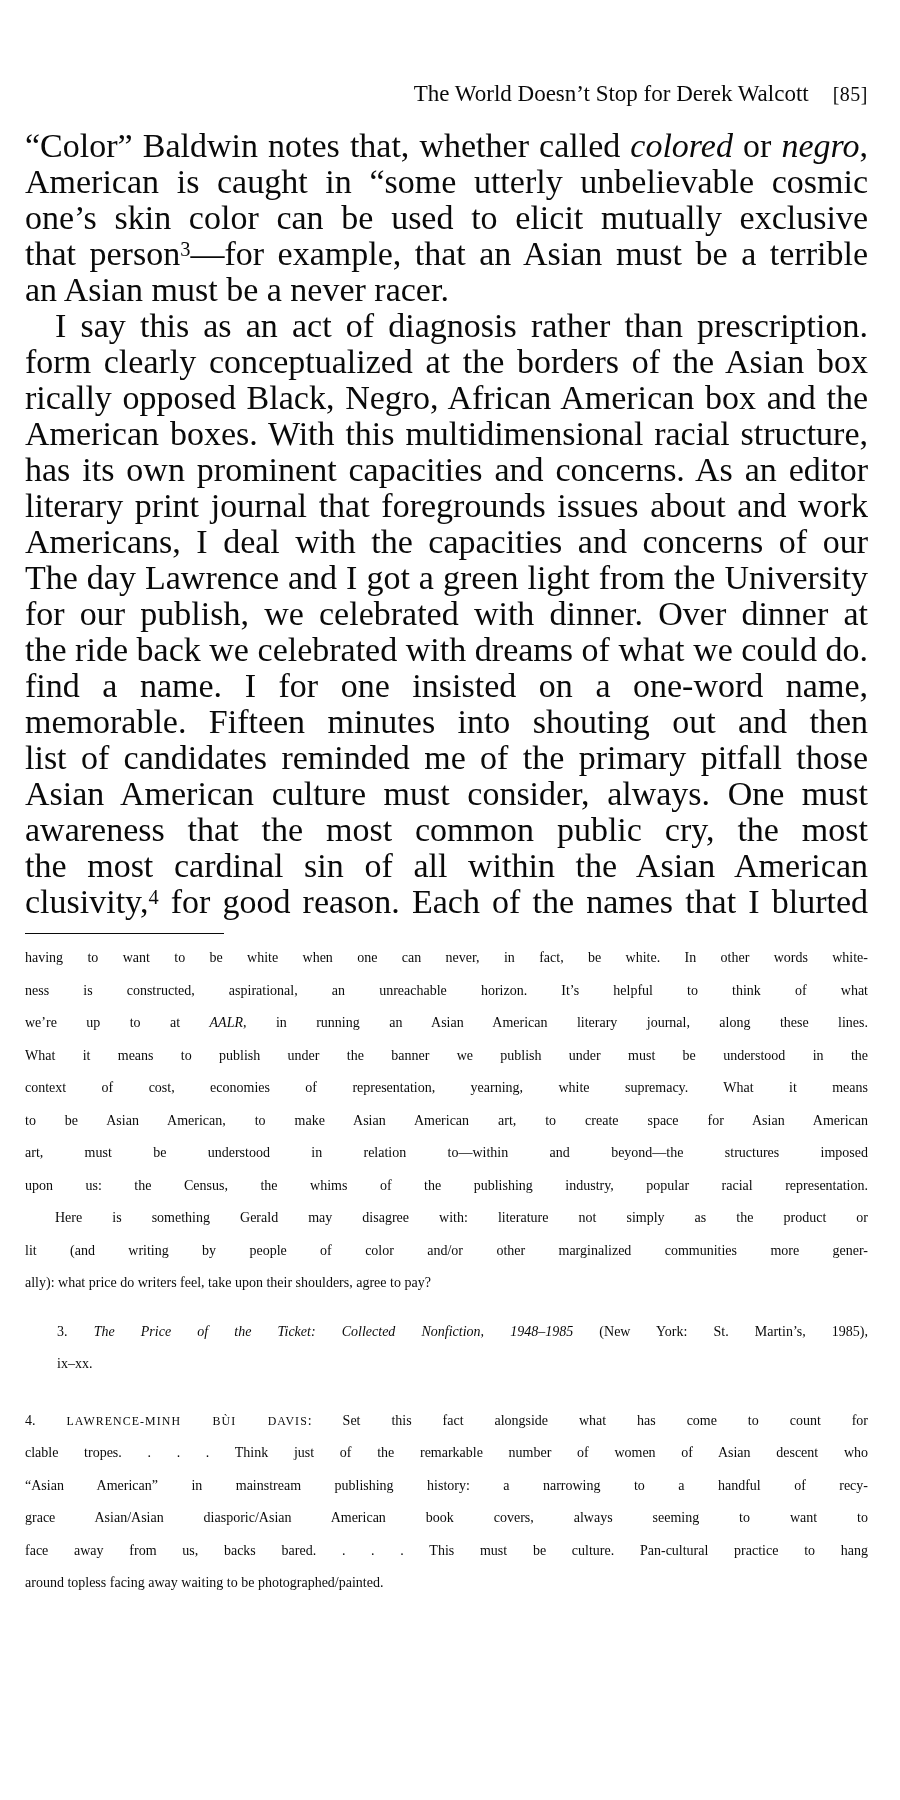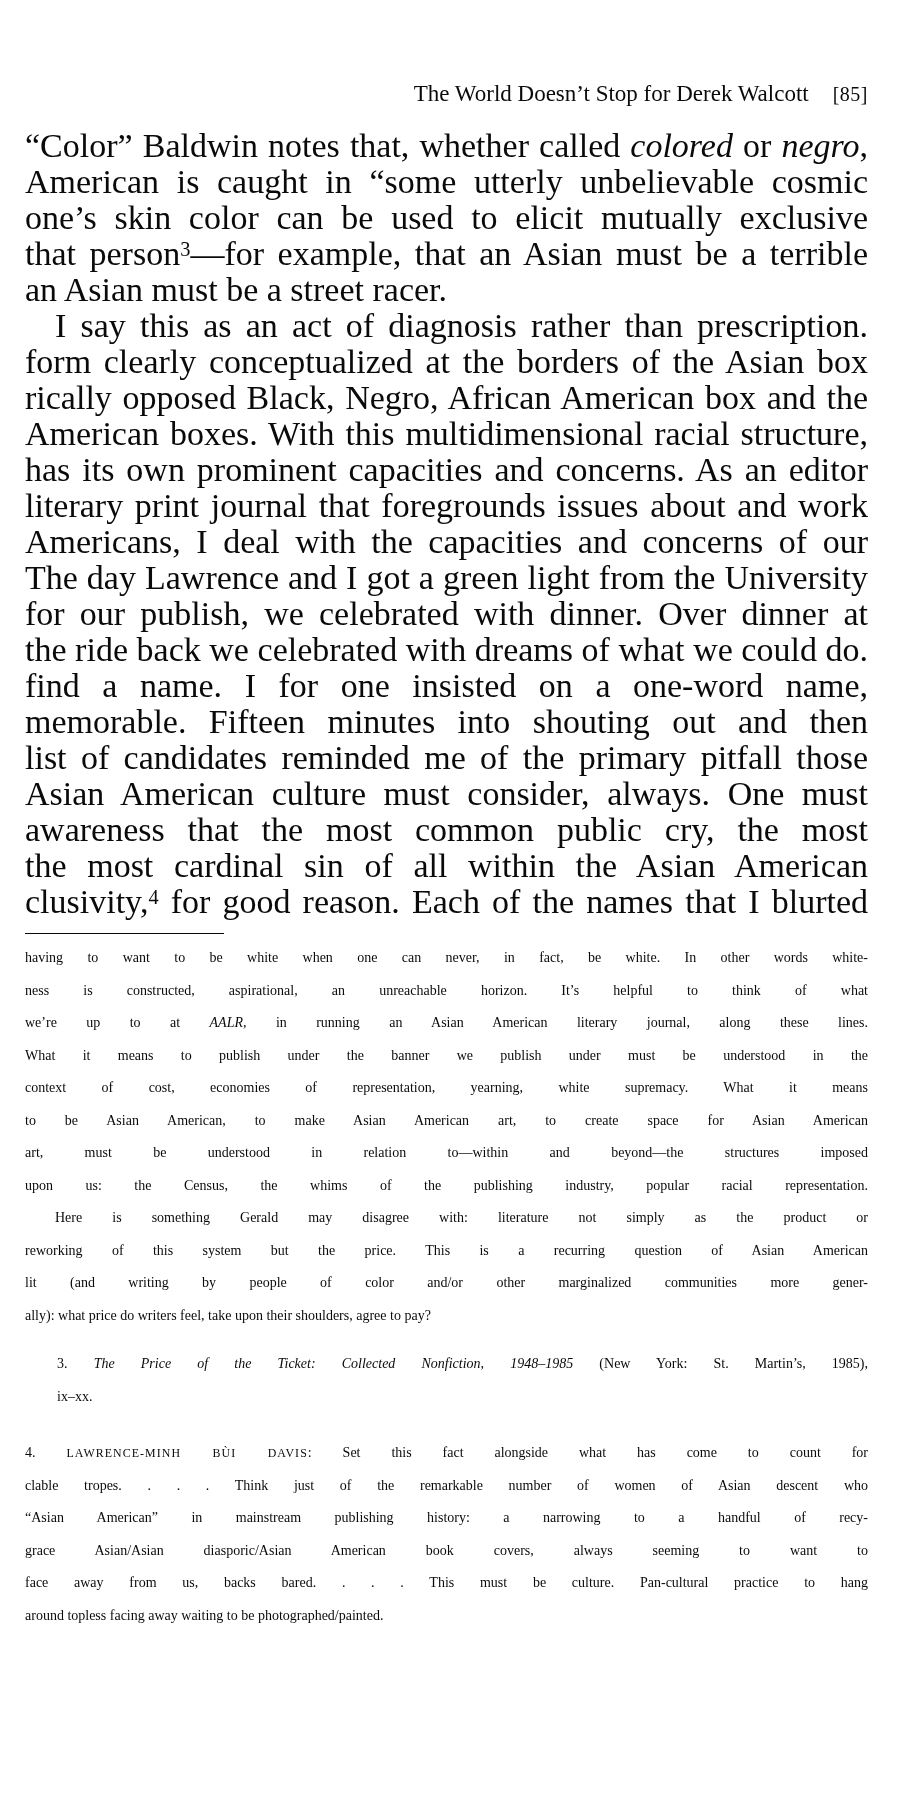--- a/index.html
+++ b/index.html
@@ -40,21 +40,21 @@
       <span>The World Doesn’t Stop for Derek Walcott</span>
       <span class="pagenum">[85]</span>
     </div>
 
     <div id="body-text">
         <div class="para">
           <div class="line">“Color” Baldwin notes that, whether called <span class="i">colored</span> or <span class="i">negro</span>, the racialized</div>
           <div class="line">American is caught in “some utterly unbelievable cosmic joke” in which</div>
           <div class="line">one’s skin color can be used to elicit mutually exclusive assumptions of</div>
           <div class="line">that person<span class="sup">3</span>—for example, that an Asian must be a terrible driver; that</div>
-          <div class="line final">an Asian must be a street racer.</div>
+          <div class="line final">an Asian must be a never racer.</div>
         </div>
         <div class="para indent">
           <div class="line">I say this as an act of diagnosis rather than prescription. The census</div>
           <div class="line">form clearly conceptualized at the borders of the Asian box the diamet-</div>
           <div class="line">rically opposed Black, Negro, African American box and the set of Asian</div>
           <div class="line">American boxes. With this multidimensional racial structure, each group</div>
           <div class="line">has its own prominent capacities and concerns. As an editor of the only</div>
           <div class="line">literary print journal that foregrounds issues about and work by Asian</div>
           <div class="line">Americans, I deal with the capacities and concerns of our several boxes.</div>
           <div class="line">The day Lawrence and I got a green light from the University of Maryland</div>
@@ -78,21 +78,20 @@
           <div class="line">ness is constructed, aspirational, an unreachable horizon. It’s helpful to think of what</div>
           <div class="line">we’re up to at <span class="i">AALR</span>, in running an Asian American literary journal, along these lines.</div>
           <div class="line">What it means to publish under the banner we publish under must be understood in the</div>
           <div class="line">context of cost, economies of representation, yearning, white supremacy. What it means</div>
           <div class="line">to be Asian American, to make Asian American art, to create space for Asian American</div>
           <div class="line">art, must be understood in relation to—within and beyond—the structures imposed</div>
           <div class="line">upon us: the Census, the whims of the publishing industry, popular racial representation.</div>
         </div>
         <div class="para indent">
           <div class="line">Here is something Gerald may disagree with: literature not simply as the product or</div>
-          <div class="line">reworking of this system but the price. This is a recurring question of Asian American</div>
           <div class="line">lit (and writing by people of color and/or other marginalized communities more gener-</div>
           <div class="line final">ally): what price do writers feel, take upon their shoulders, agree to pay?</div>
         </div>
         <div class="para gap16">
           <div class="line">3. <span class="i">The Price of the Ticket: Collected Nonfiction, 1948–1985</span> (New York: St. Martin’s, 1985),</div>
           <div class="line final">ix–xx.</div>
         </div>
         <div class="para gap24">
           <div class="line">4. <span class="sc">LAWRENCE-MINH BÙI DAVIS</span>: Set this fact alongside what has come to count for</div>
           <div class="line">clable tropes. . . . Think just of the remarkable number of women of Asian descent who</div>

